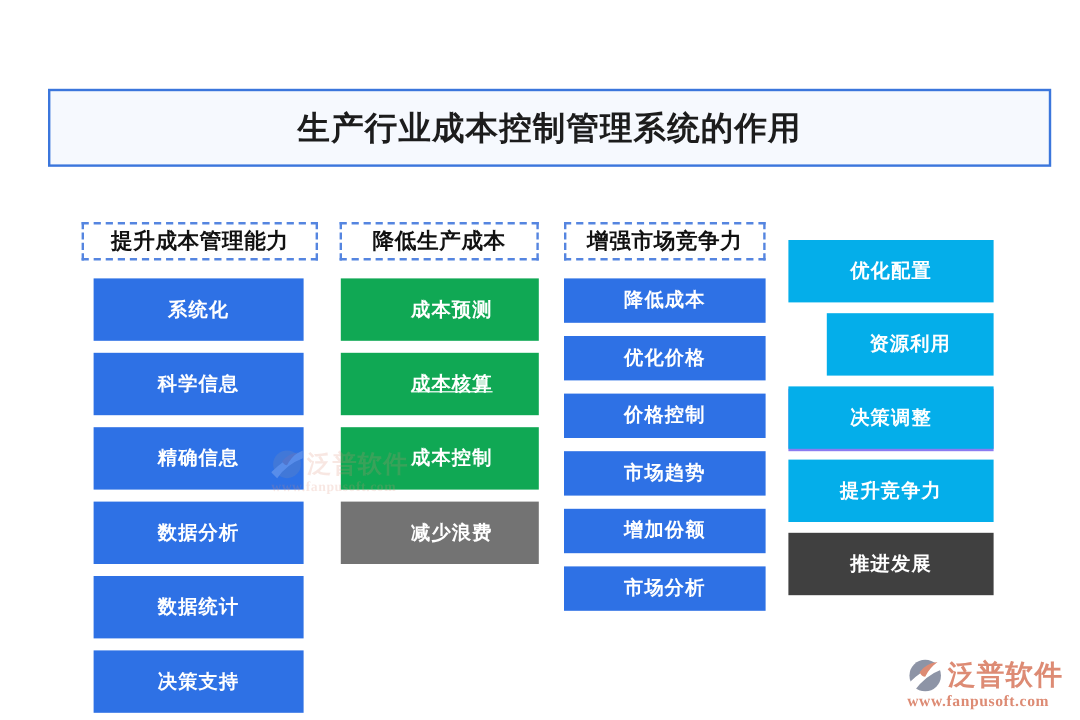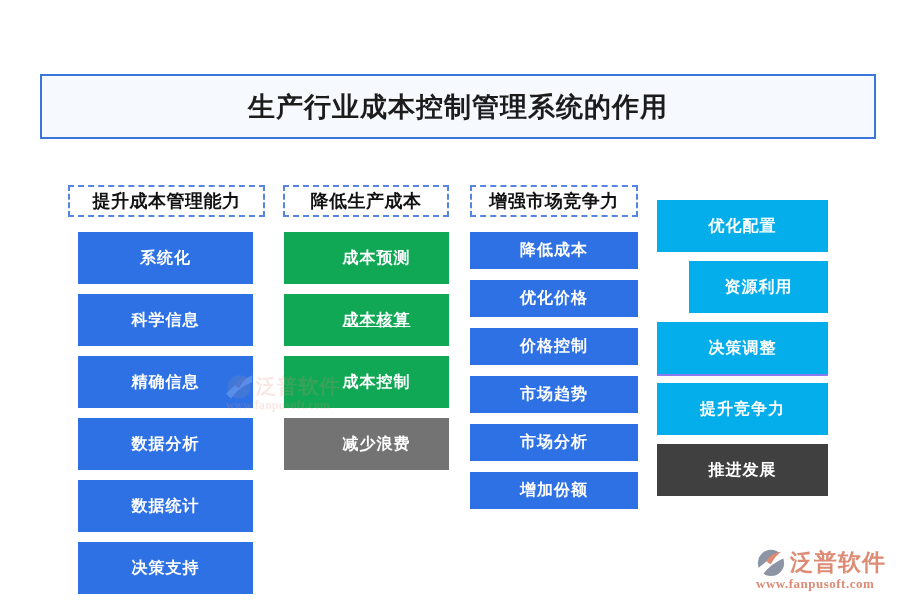--- a/index.html
+++ b/index.html
@@ -87,22 +87,22 @@
   </div>
 </section>
 
 <section class="col col-3">
   <div class="col-header">增强市场竞争力</div>
   <div class="buttons">
     <div class="btn" style="background: rgb(46, 113, 229);">降低成本</div>
     <div class="btn" style="background: rgb(46, 113, 229);">优化价格</div>
     <div class="btn" style="background: rgb(46, 113, 229);">价格控制</div>
     <div class="btn" style="background: rgb(46, 113, 229);">市场趋势</div>
+    <div class="btn" style="background: rgb(46, 113, 229);">增加份额</div>
     <div class="btn" style="background: rgb(46, 113, 229);">市场分析</div>
-    <div class="btn" style="background: rgb(46, 113, 229);">增加份额</div>
   </div>
 </section>
 
 <section class="col col-4">
   <div class="buttons">
     <div class="btn" style="background: rgb(4, 174, 234);">优化配置</div>
     <div class="btn" style="background: rgb(4, 174, 234); margin-left: 32px;">资源利用</div>
     <div class="btn btn-underline" style="background: rgb(4, 174, 234);">决策调整</div>
     <div class="btn" style="background: rgb(4, 174, 234);">提升竞争力</div>
     <div class="btn" style="background: #404040;">推进发展</div>

